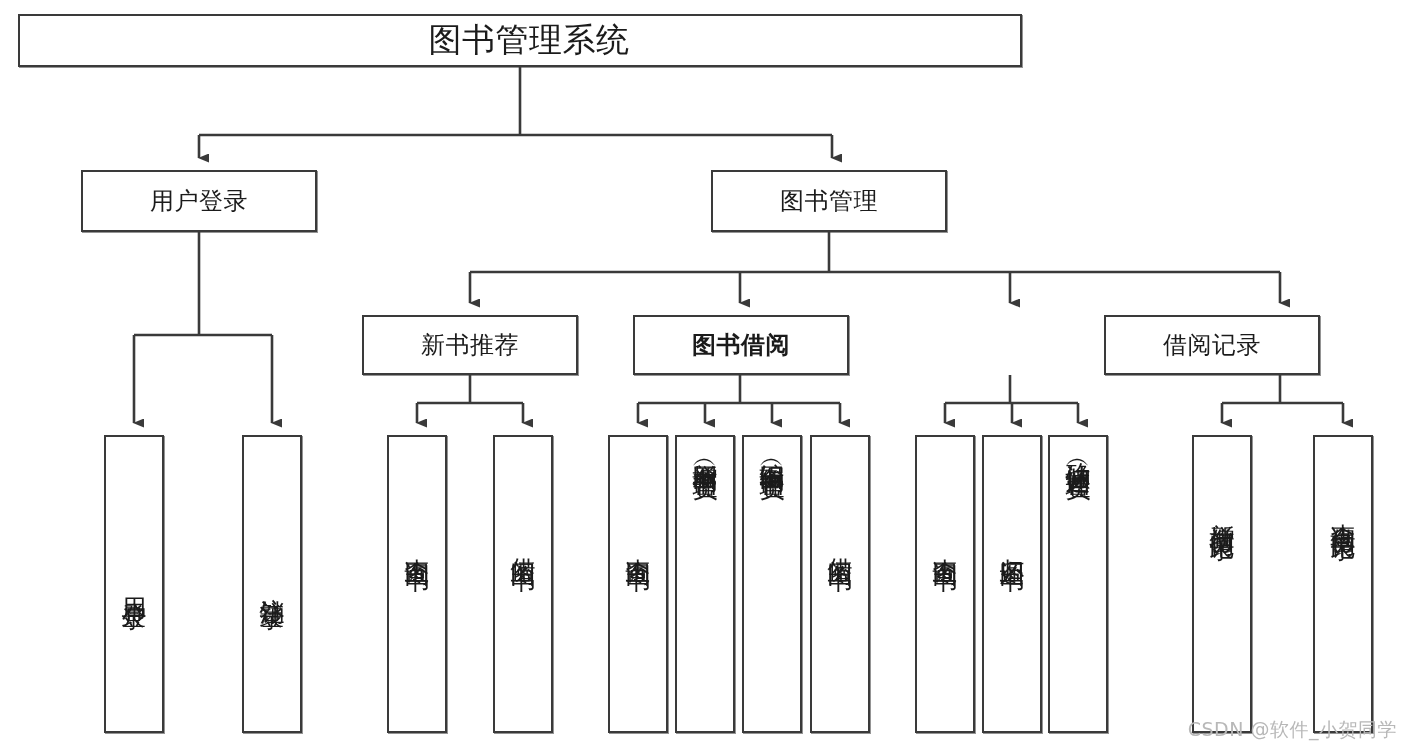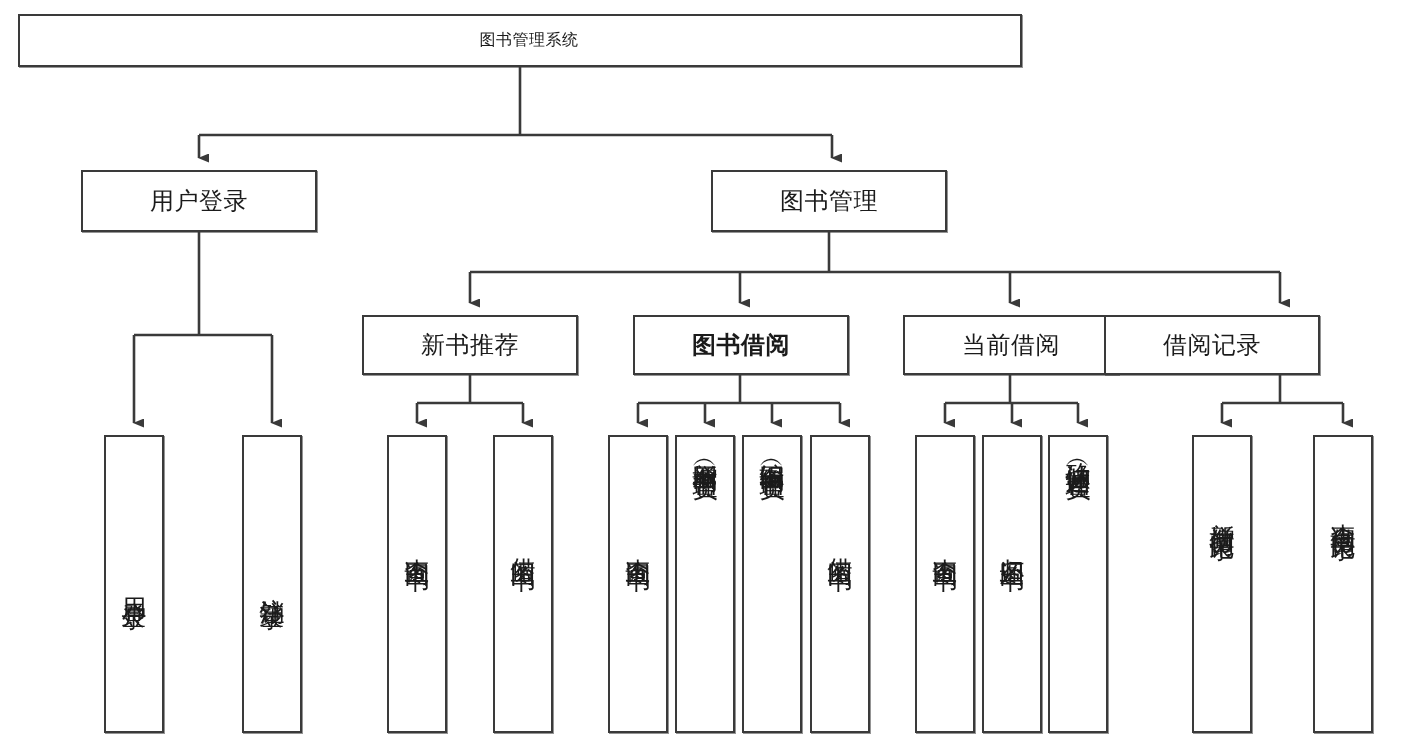--- a/index.html
+++ b/index.html
@@ -44,21 +44,21 @@
     text-align: center;
     line-height: 1.18;
     white-space: pre;
   }
   
   .node.horiz .label {
     font-size: 24px;
     letter-spacing: 0.5px;
   }
   .node.root .label {
-    font-size: 16px;
+    font-size: 33px;
     margin-left: 18px;
   }
   
   .node.vert {
     align-items: flex-start;
     justify-content: center;
     padding-top: 6px;
   }
   .node.vert .label {
     writing-mode: vertical-rl;
@@ -156,23 +156,20 @@
   <div class="node horiz" style="left:711px; top:170px; width:236px; height:62px;">
     <span class="label">图书管理</span>
   </div>
 
   <div class="node horiz" style="left:362px; top:315px; width:216px; height:60px;">
     <span class="label">新书推荐</span>
   </div>
   <div class="node horiz" style="left:633px; top:315px; width:216px; height:60px;font-weight:bold;">
     <span class="label">图书借阅</span>
   </div>
-  <div class="node horiz" style="left:903px; top:315px; width:216px; height:60px;">
-    <span class="label">当前借阅</span>
-  </div>
   <div class="node horiz" style="left:1104px; top:315px; width:216px; height:60px;">
     <span class="label">借阅记录</span>
   </div>
 
   <div class="node vert low" style="left:104px; top:435px; width:60px; height:298px;">
     <span class="label">用户登录</span>
   </div>
   <div class="node vert low" style="left:242px; top:435px; width:60px; height:298px;">
     <span class="label">注销登录</span>
   </div>
@@ -207,14 +204,15 @@
     <span class="label">确认归还（管理员）</span>
   </div>
 
   <div class="node vert mid" style="left:1192px; top:435px; width:60px; height:298px;">
     <span class="label">新增借阅记录</span>
   </div>
   <div class="node vert mid" style="left:1313px; top:435px; width:60px; height:298px;">
     <span class="label">查询借阅记录</span>
   </div>
 
+  <div id="watermark">CSDN @软件_小贺同学</div>
 
 </div>
 
 </body></html>

